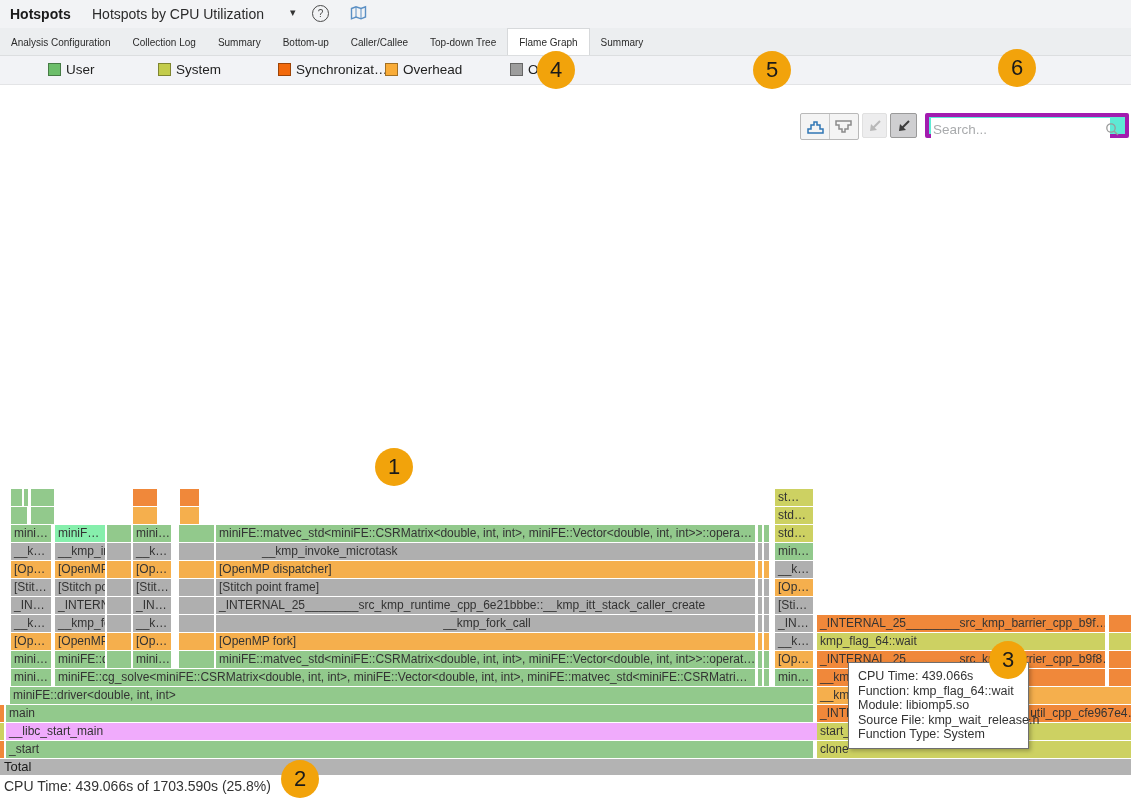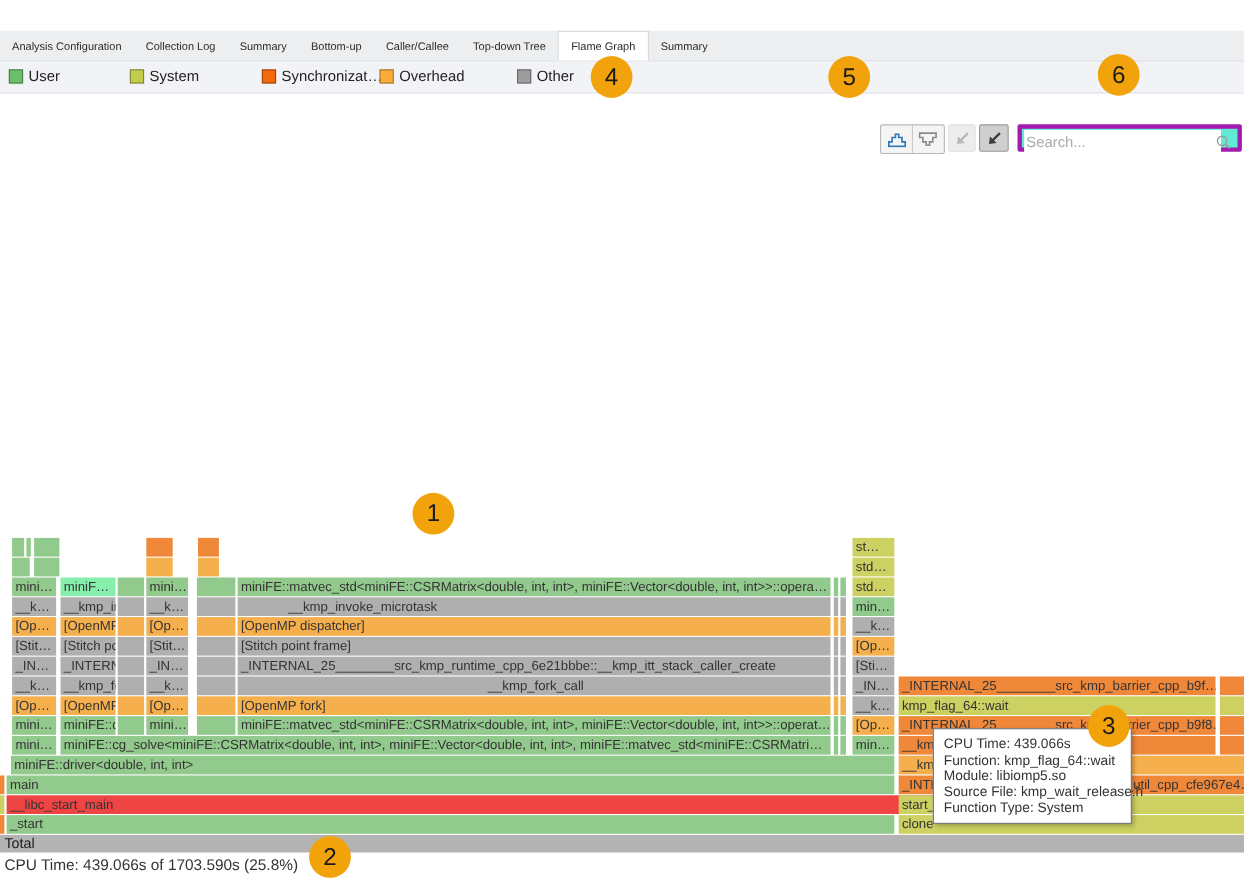--- a/index.html
+++ b/index.html
@@ -12,21 +12,21 @@
   #title-caret{position:absolute;left:290px;top:6px;font-size:11px;color:#333;cursor:pointer;}
   #help-icon{position:absolute;left:312px;top:5px;width:15px;height:15px;border:1.5px solid #4a4a4a;
              border-radius:50%;font-size:10px;line-height:15px;text-align:center;color:#4a4a4a;cursor:pointer;}
   #map-icon{position:absolute;left:350px;top:5px;cursor:pointer;}
   #tabbar{position:absolute;left:0;top:28px;width:1131px;height:27px;background:#eceef0;border-bottom:1px solid #dcdee0;}
   .tab{position:relative;display:inline-block;height:27px;line-height:27px;padding:0 11px;font-size:10px;
        color:#2b2b2b;cursor:pointer;}
   .tab.active{background:#ffffff;border:1px solid #d7d9db;border-bottom:none;height:26px;}
   
   #legendbar{position:absolute;left:0;top:56px;width:1131px;height:28px;background:#f2f3f6;border-bottom:1px solid #e3e4e6;}
-  .legend-item{position:absolute;top:6px;height:15px;font-size:13.5px;color:#222;}
+  .legend-item{position:absolute;top:6px;height:15px;font-size:13.5px;color:#222;margin-left:40px;}
   .legend-swatch{display:inline-block;width:13px;height:13px;margin-right:5px;vertical-align:-2px;
                  border:1px solid rgba(0,0,0,.35);box-sizing:border-box;}
   #toolbar-group{position:absolute;left:800px;top:57px;width:57px;height:25px;background:#f4f4f4;
                  border:1px solid #b9b9b9;border-radius:2px;display:flex;}
   .tb-btn{width:28px;height:100%;display:flex;align-items:center;justify-content:center;cursor:pointer;box-sizing:border-box;}
   #btn-icicle{border-left:1px solid #c9c9c9;}
   #btn-zoomout{position:absolute;left:862px;top:57px;width:25px;height:25px;background:#ededee;border:1px solid #e0e0e0;
                border-radius:2px;display:flex;align-items:center;justify-content:center;box-sizing:border-box;}
   #btn-zoomreset{position:absolute;left:890px;top:57px;width:27px;height:25px;background:#cfcfd1;border:1px solid #9a9a9a;
                border-radius:2px;display:flex;align-items:center;justify-content:center;cursor:pointer;box-sizing:border-box;}
@@ -48,20 +48,33 @@
   .tooltip-line{font-size:12.5px;color:#333;line-height:14.6px;white-space:nowrap;}
   
   .callout{position:absolute;width:38px;height:38px;border-radius:50%;text-align:center;line-height:38px;
            font-size:22px;color:#1a1a1a;z-index:10;}
 </style>
 </head>
 <body>
 
 <div id="app">
 
+  <div id="titlebar">
+    <span id="title-main">Hotspots</span>
+    <span id="title-sub">Hotspots by CPU Utilization</span>
+    <span id="title-caret">▾</span>
+    <span id="help-icon">?</span>
+    <span id="map-icon">
+      <svg width="17" height="16" viewBox="0 0 17 16">
+        <path d="M1.5 3.5 L6 1.8 L11 3.5 L15.5 1.8 V12 L11 13.8 L6 12 L1.5 13.8 Z" fill="none" stroke="#5a8fc4" stroke-width="1.4"></path>
+        <line x1="6" y1="2" x2="6" y2="12" stroke="#5a8fc4" stroke-width="1"></line>
+        <line x1="11" y1="3.6" x2="11" y2="13.6" stroke="#5a8fc4" stroke-width="1"></line>
+      </svg>
+    </span>
+  </div>
 
   <div id="tabbar"><div class="tab">Analysis Configuration</div><div class="tab">Collection Log</div><div class="tab">Summary</div><div class="tab">Bottom-up</div><div class="tab">Caller/Callee</div><div class="tab">Top-down Tree</div><div class="tab active">Flame Graph</div><div class="tab">Summary</div></div>
 
   <div id="legendbar">
     <div id="legend-items">
         <div class="legend-item" style="left: 8px;"><span class="legend-swatch" style="background: rgb(108, 190, 106);"></span><span>User</span></div>
         <div class="legend-item" style="left: 118px;"><span class="legend-swatch" style="background: rgb(195, 204, 75);"></span><span>System</span></div>
         <div class="legend-item" style="left: 238px;"><span class="legend-swatch" style="background: rgb(242, 105, 11);"></span><span>Synchronizat…</span></div>
         <div class="legend-item" style="left: 345px;"><span class="legend-swatch" style="background: rgb(249, 172, 56);"></span><span>Overhead</span></div>
         <div class="legend-item" style="left: 470px;"><span class="legend-swatch" style="background: rgb(157, 157, 157);"></span><span>Other</span></div>
@@ -199,21 +212,21 @@
       <div class="bar" style="left: 764px; top: 669px; width: 5px; height: 17px; background: rgb(146, 201, 140);"></div>
       <div class="bar" style="left: 775px; top: 669px; width: 38px; height: 17px; background: rgb(146, 201, 140);">min…</div>
       <div class="bar" style="left: 817px; top: 669px; width: 288px; height: 17px; background: rgb(240, 136, 58);">__kmp_fork_barrier</div>
       <div class="bar" style="left: 1109px; top: 669px; width: 22px; height: 17px; background: rgb(240, 136, 58);"></div>
       <div class="bar" style="left: 10px; top: 687px; width: 803px; height: 17px; background: rgb(146, 201, 140);">miniFE::driver&lt;double, int, int&gt;</div>
       <div class="bar" style="left: 817px; top: 687px; width: 314px; height: 17px; background: rgb(245, 175, 77);">__kmp_launch_thread</div>
       <div class="bar" style="left: 0px; top: 705px; width: 4px; height: 17px; background: rgb(240, 136, 58);"></div>
       <div class="bar" style="left: 6px; top: 705px; width: 807px; height: 17px; background: rgb(146, 201, 140);">main</div>
       <div class="bar" style="left: 817px; top: 705px; width: 314px; height: 17px; background: rgb(240, 136, 58);">_INTERNAL_25________src_z_Linux_util_cpp_cfe967e4…</div>
       <div class="bar" style="left: 0px; top: 723px; width: 4px; height: 17px; background: rgb(205, 209, 98);"></div>
-      <div class="bar" style="left: 6px; top: 723px; width: 916px; height: 17px; background: #ef4444;">__libc_start_main</div>
+      <div class="bar" style="left: 6px; top: 723px; width: 916px; height: 17px; background: #f0abfc;">__libc_start_main</div>
       <div class="bar" style="left: 817px; top: 723px; width: 314px; height: 17px; background: rgb(205, 209, 98);">start_thread</div>
       <div class="bar" style="left: 0px; top: 741px; width: 4px; height: 17px; background: rgb(240, 136, 58);"></div>
       <div class="bar" style="left: 6px; top: 741px; width: 807px; height: 17px; background: rgb(146, 201, 140);">_start</div>
       <div class="bar" style="left: 817px; top: 741px; width: 314px; height: 17px; background: rgb(205, 209, 98);">clone</div>
     </div>
 
   <div id="total-bar" style="background: rgb(179, 179, 179);">Total</div>
   <div id="footer-text">CPU Time: 439.066s of 1703.590s (25.8%)</div>
 
   <div id="tooltip">

